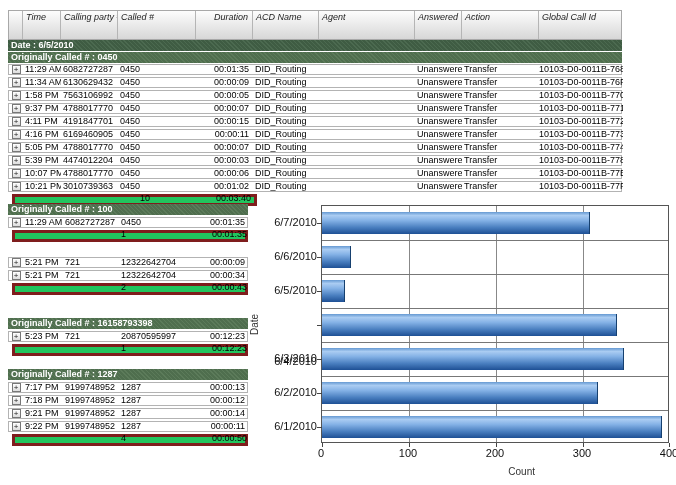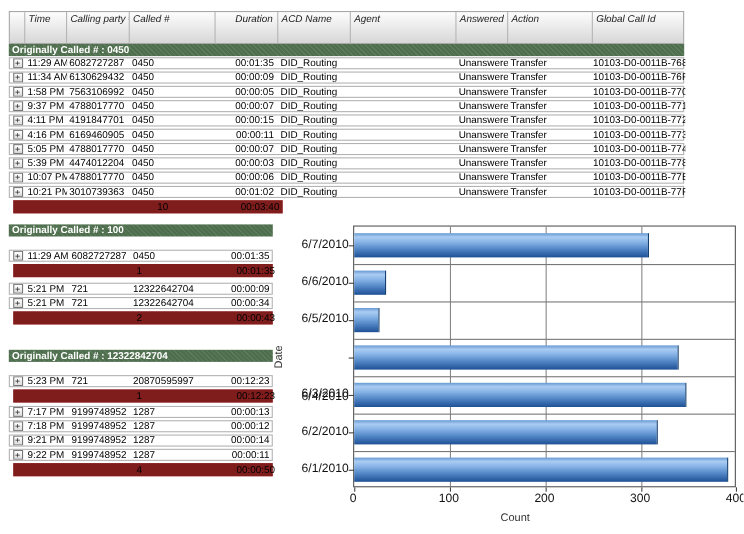--- a/index.html
+++ b/index.html
@@ -32,30 +32,30 @@
 
   .plus{display:inline-block;width:9px;height:9px;border:1px solid #777;
         background:linear-gradient(#fff,#ddd);font-size:8px;line-height:7px;
         text-align:center;color:#222;}
 
   .band{height:11px;margin-bottom:1px;color:#fff;font-weight:bold;font-size:9px;
         line-height:11px;padding-left:3px;white-space:nowrap;overflow:hidden;}
   .dateband{background:repeating-linear-gradient(45deg,#3f5c43 0px,#3f5c43 2px,#4c6a50 2px,#4c6a50 3px);}
   .groupband{background:repeating-linear-gradient(45deg,#4f6e4e 0px,#4f6e4e 2px,#5c7b5a 2px,#5c7b5a 3px);}
 
-  .summary{display:flex;height:12px;background:#fca5a5;border:6px solid #7f1d1d;
-           align-items:center;}
+  .summary{display:flex;height:12px;background:#22c55e;border:3px solid #7f1d1d;
+           align-items:flex-end;}
   .main-summary{margin-left:4px;width:245px;margin-top:2px;}
   .sp105{width:105px;flex:none;}
   .scount{width:78px;flex:none;font-size:9px;padding-left:20px;}
   .sdur{width:57px;flex:none;font-size:9px;}
 
   
   .mini{position:absolute;left:8px;width:240px;}
-  .mini .band{margin-bottom:12px;}
+  .mini .band{margin-bottom:2px;}
   .m0{width:14px;flex:none;display:flex;align-items:center;justify-content:center;padding:0;}
   .m1{width:40px;flex:none;}
   .m2{width:56px;flex:none;}
   .m3{width:74px;flex:none;}
   .m4{width:56px;flex:none;}
   .msummary{margin-left:4px;width:236px;margin-top:1px;}
   .msp{width:106px;flex:none;}
   .mcount{width:74px;flex:none;font-size:9px;}
   .mdur{width:56px;flex:none;font-size:9px;}
 
@@ -65,21 +65,21 @@
         border:1px solid #555;background:#fff;}
   .vline{position:absolute;top:0;width:1px;height:100%;background:#888;}
   .hline{position:absolute;left:0;height:1px;width:100%;background:#777;}
   .bar{position:absolute;left:0;height:22px;
        background:linear-gradient(180deg,#6699d2 0%,#aaccf2 16%,#85b2e6 38%,#4a7fc0 70%,#1e5095 100%);
        border-right:1px solid #16406f;}
   .ytick{position:absolute;left:-5px;width:5px;height:1px;background:#444;}
   .xtick{position:absolute;bottom:-5px;width:1px;height:4px;background:#444;}
   .ylab{position:absolute;width:58px;text-align:right;font-size:11px;color:#111;line-height:12px;}
   .xlab{position:absolute;width:44px;text-align:center;font-size:11px;color:#111;top:247px;}
-  .xtitle{position:absolute;left:219px;top:266px;width:80px;text-align:left;
+  .xtitle{position:absolute;left:219px;top:266px;width:80px;text-align:right;
           font-size:10px;color:#333;}
   .ytitle{position:absolute;left:0px;top:119px;width:36px;height:11px;text-align:center;
           font-size:10px;color:#333;transform:rotate(-90deg);}
 </style>
 </head>
 <body>
 
 <div class="canvas">
 
   <div class="main-table">
@@ -88,20 +88,21 @@
         <span class="hc c1">Time</span>
         <span class="hc c2">Calling party #</span>
         <span class="hc c3">Called #</span>
         <span class="hc c4 right">Duration</span>
         <span class="hc c5">ACD Name</span>
         <span class="hc c6">Agent</span>
         <span class="hc c7">Answered</span>
         <span class="hc c8">Action</span>
         <span class="hc c9">Global Call Id</span>
       </div>
+    <div class="band dateband">Date : 6/5/2010</div>
     <div class="band groupband">Originally Called # : 0450</div>
     <div id="main-rows">
         <div class="trow">
           <span class="c c0">
             <span class="plus">+</span>
           </span>
           <span class="c c1">11:29 AM</span>
           <span class="c c2">6082727287</span>
           <span class="c c3">0450</span>
           <span class="c c4 right">00:01:35</span>
@@ -282,37 +283,38 @@
           <span class="c m3">12322642704</span>
           <span class="c m4 right">00:00:34</span>
         </div>
         <div class="summary msummary">
           <span class="msp"></span>
           <span class="mcount">2</span>
           <span class="mdur right">00:00:43</span>
         </div>
       </div>
       <div class="mini" style="top: 318px;">
-        <div class="band groupband">Originally Called # : 12322842704</div>
+        <div class="band groupband">Originally Called # : 16158793398</div>
         <div class="trow">
           <span class="c m0">
             <span class="plus">+</span>
           </span>
           <span class="c m1">5:23 PM</span>
           <span class="c m2">721</span>
           <span class="c m3">20870595997</span>
           <span class="c m4 right">00:12:23</span>
         </div>
         <div class="summary msummary">
           <span class="msp"></span>
           <span class="mcount">1</span>
           <span class="mdur right">00:12:23</span>
         </div>
       </div>
       <div class="mini" style="top: 369px;">
+        <div class="band groupband">Originally Called # : 1287</div>
         <div class="trow">
           <span class="c m0">
             <span class="plus">+</span>
           </span>
           <span class="c m1">7:17 PM</span>
           <span class="c m2">9199748952</span>
           <span class="c m3">1287</span>
           <span class="c m4 right">00:00:13</span>
         </div>
         <div class="trow">

